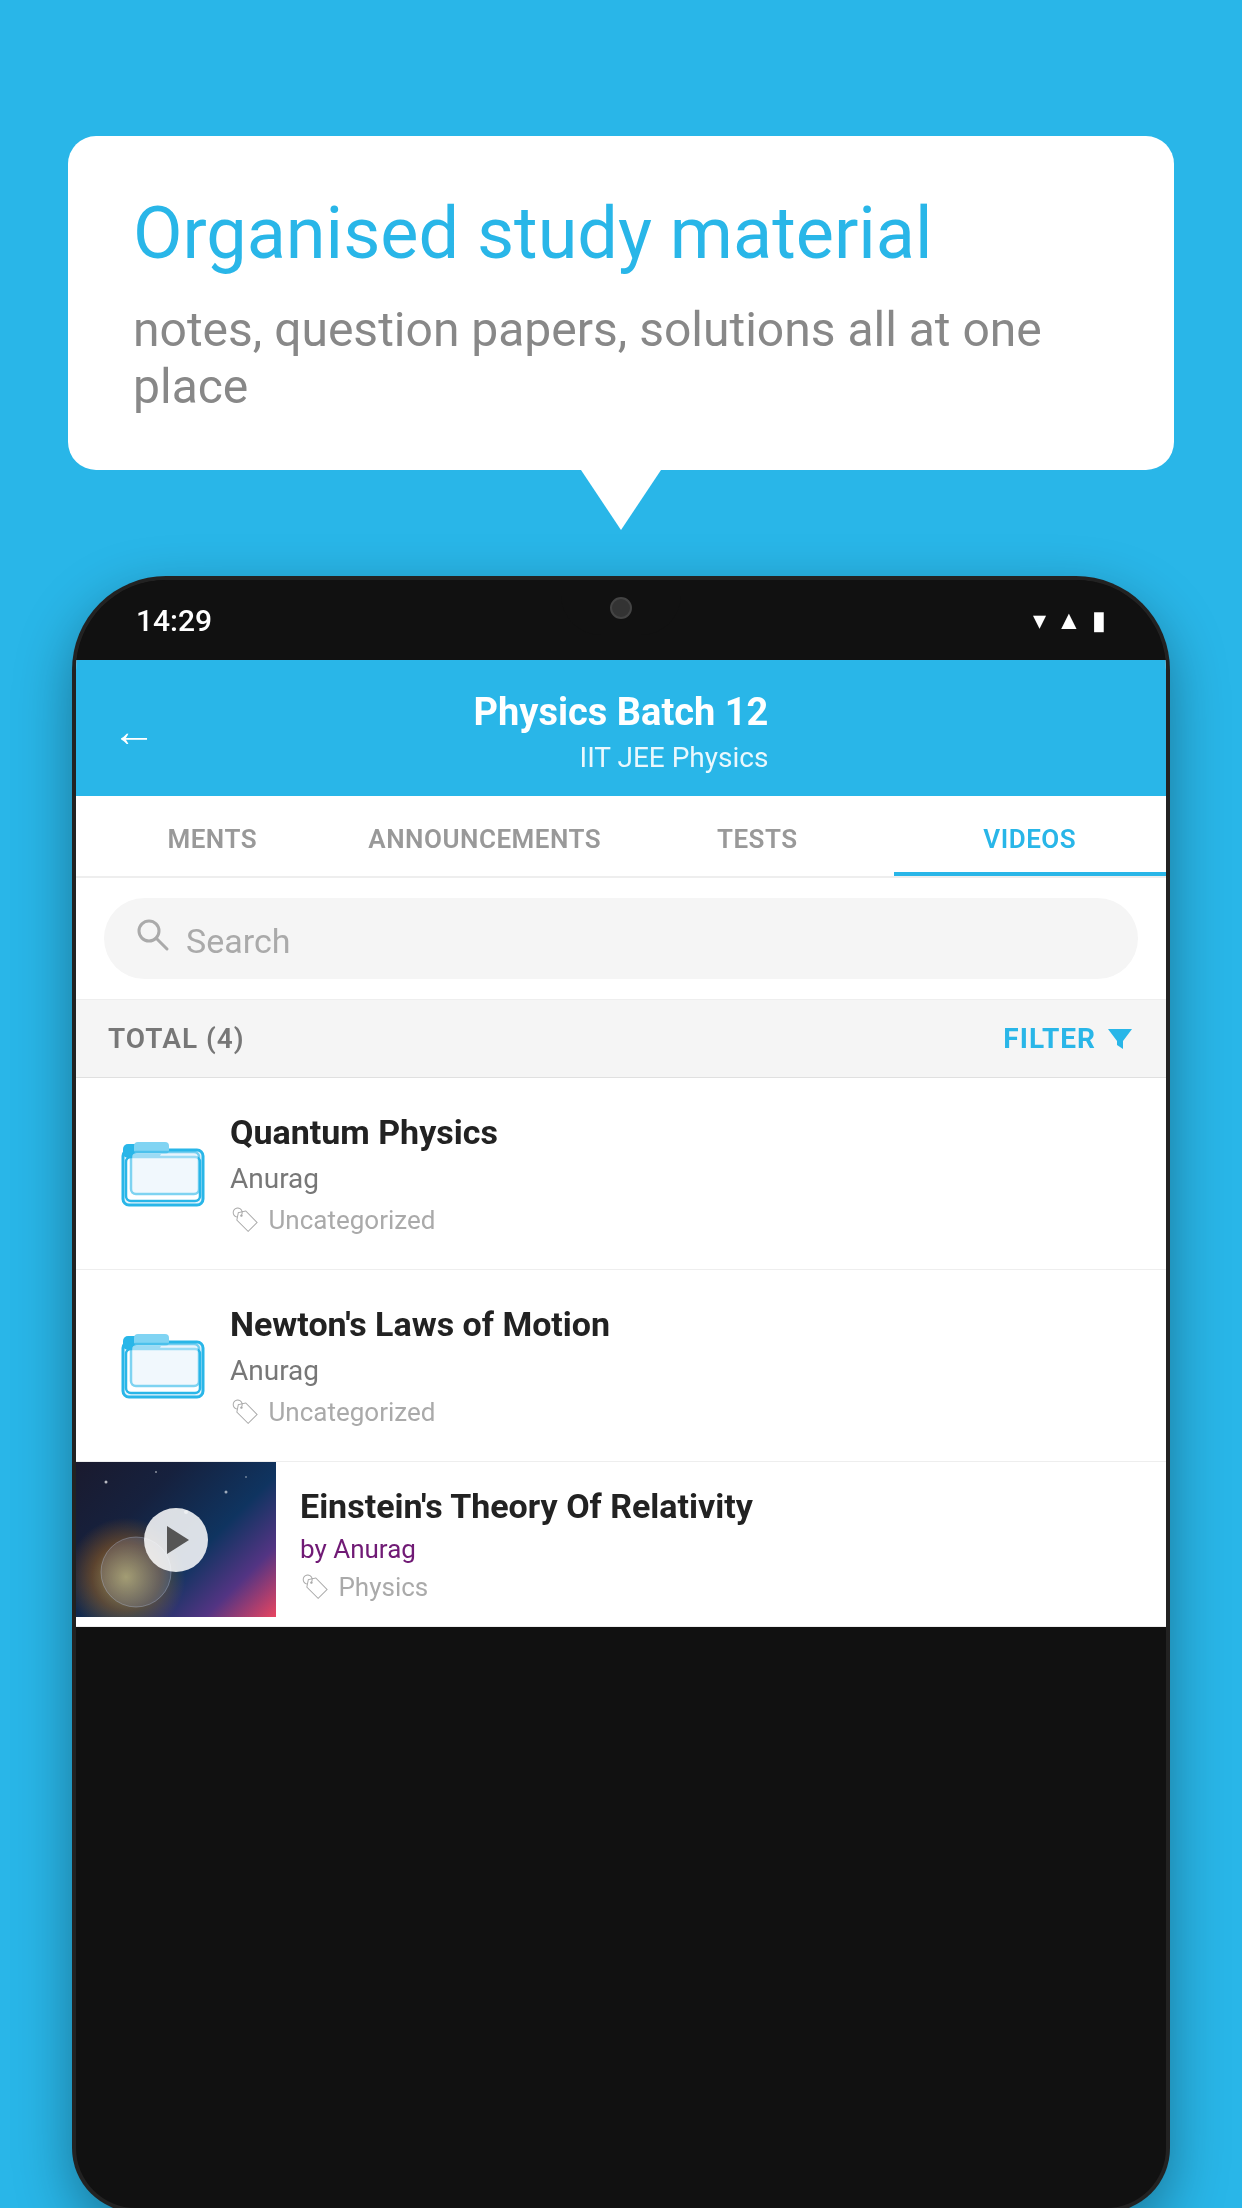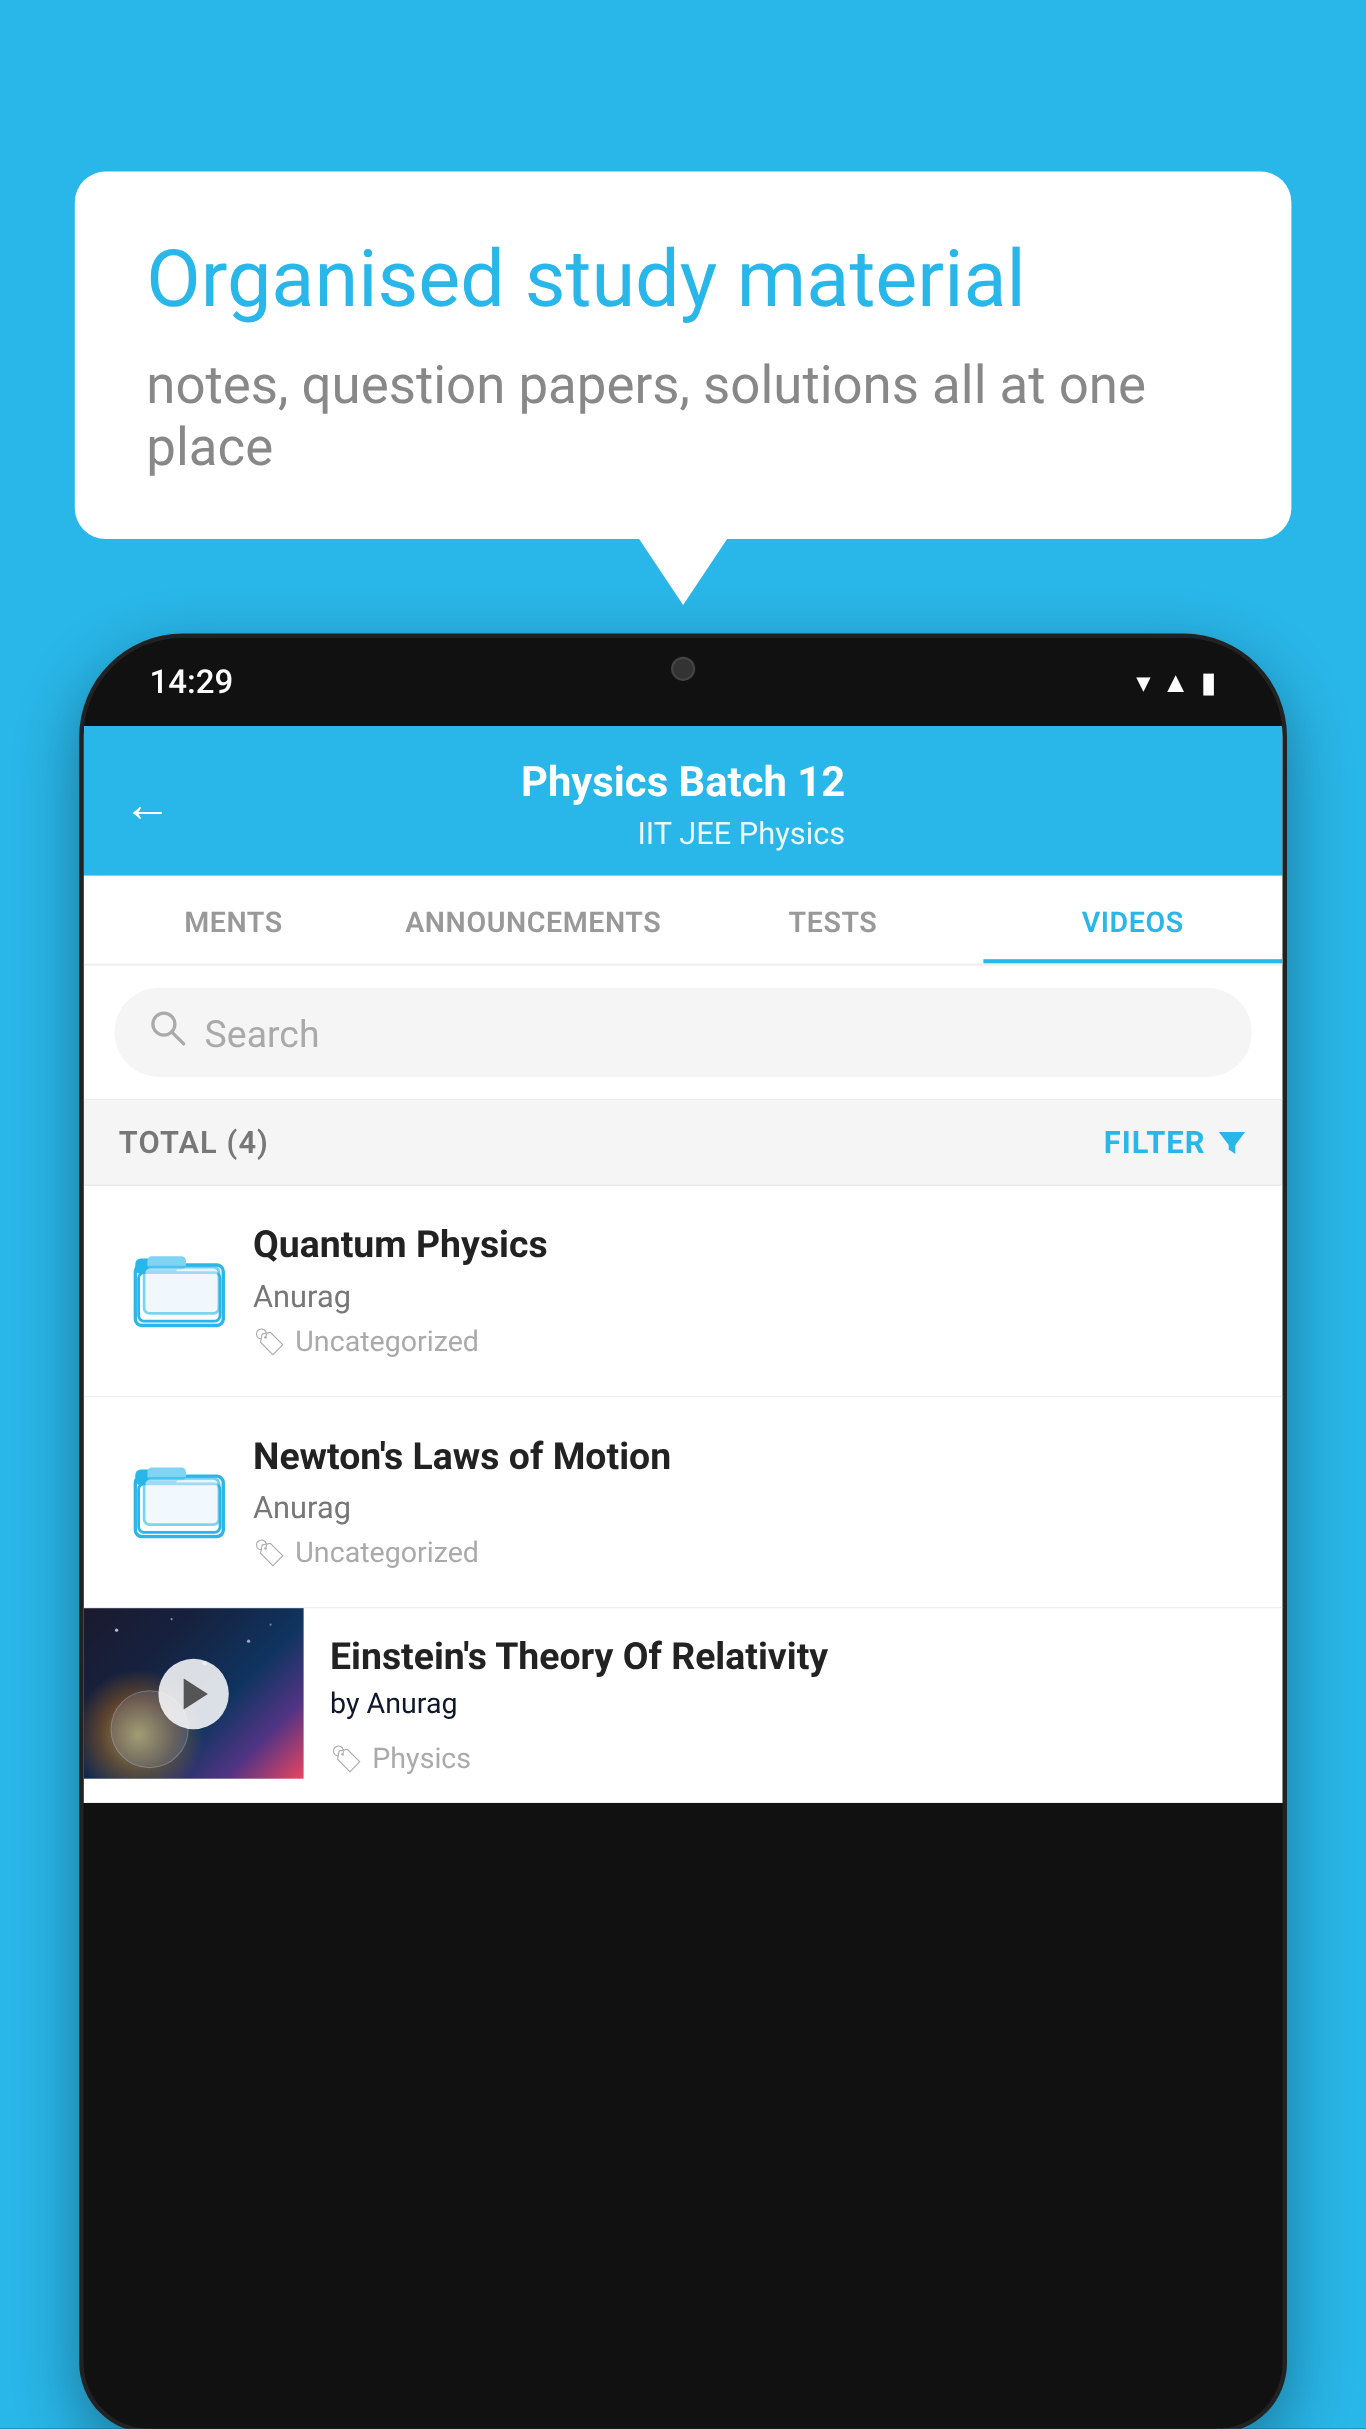--- a/index.html
+++ b/index.html
@@ -9,21 +9,21 @@
       height: 2208px;
       background-color: #29b6e8;
       font-family: 'Roboto', Arial, sans-serif;
       overflow: hidden;
       position: relative;
     }
 
     
     .speech-bubble-container {
       position: absolute;
-      top: 156px;
+      top: 136px;
       left: 68px;
       right: 68px;
     }
 
     .speech-bubble {
       background: white;
       border-radius: 28px;
       padding: 55px 65px 55px 65px;
     }
 
@@ -355,23 +355,23 @@
     }
 
     .video-item-title-last {
       color: #222;
       font-size: 34px;
       font-weight: 700;
       margin-bottom: 8px;
     }
 
     .video-item-author-last {
-      color: #0f172a;
+      color: #701a75;
       font-size: 26px;
-      margin-bottom: 20px;
+      margin-bottom: 8px;
     }
 
     .video-item-tag-last {
       display: flex;
       align-items: center;
       gap: 8px;
       color: #aaa;
       font-size: 26px;
     }
 

